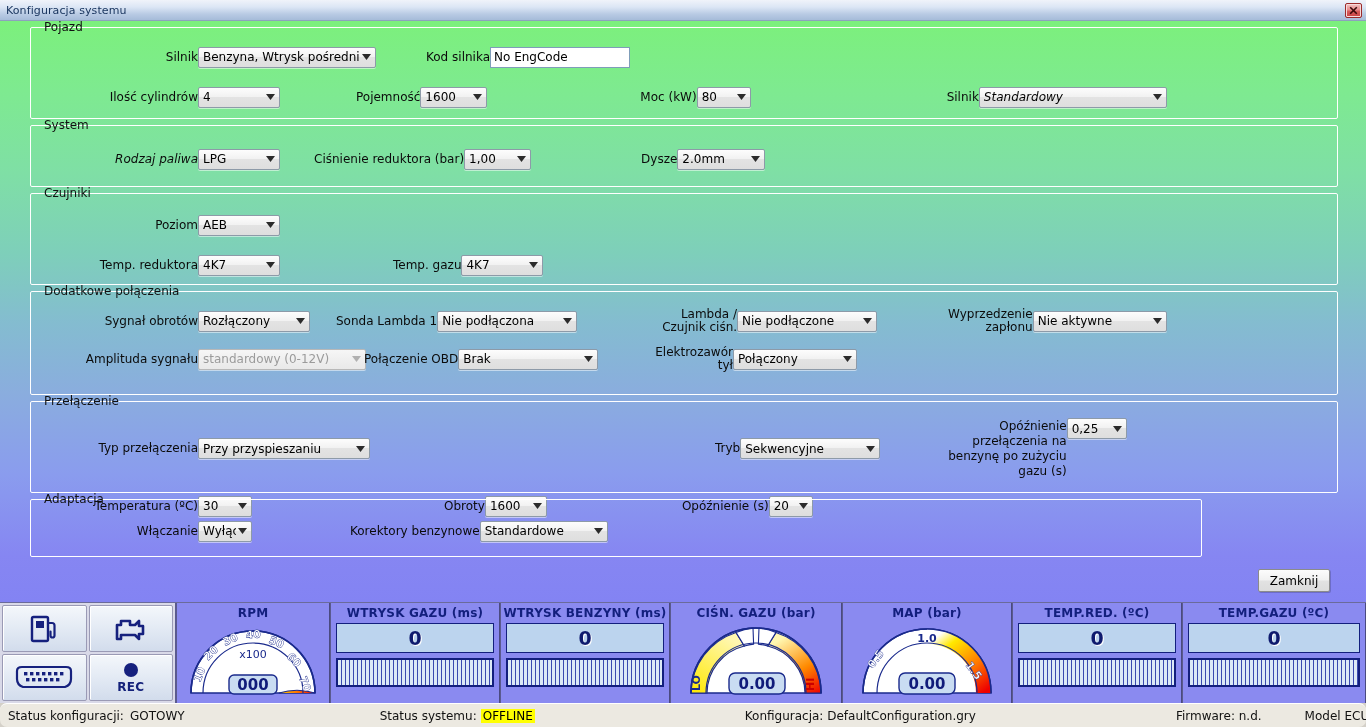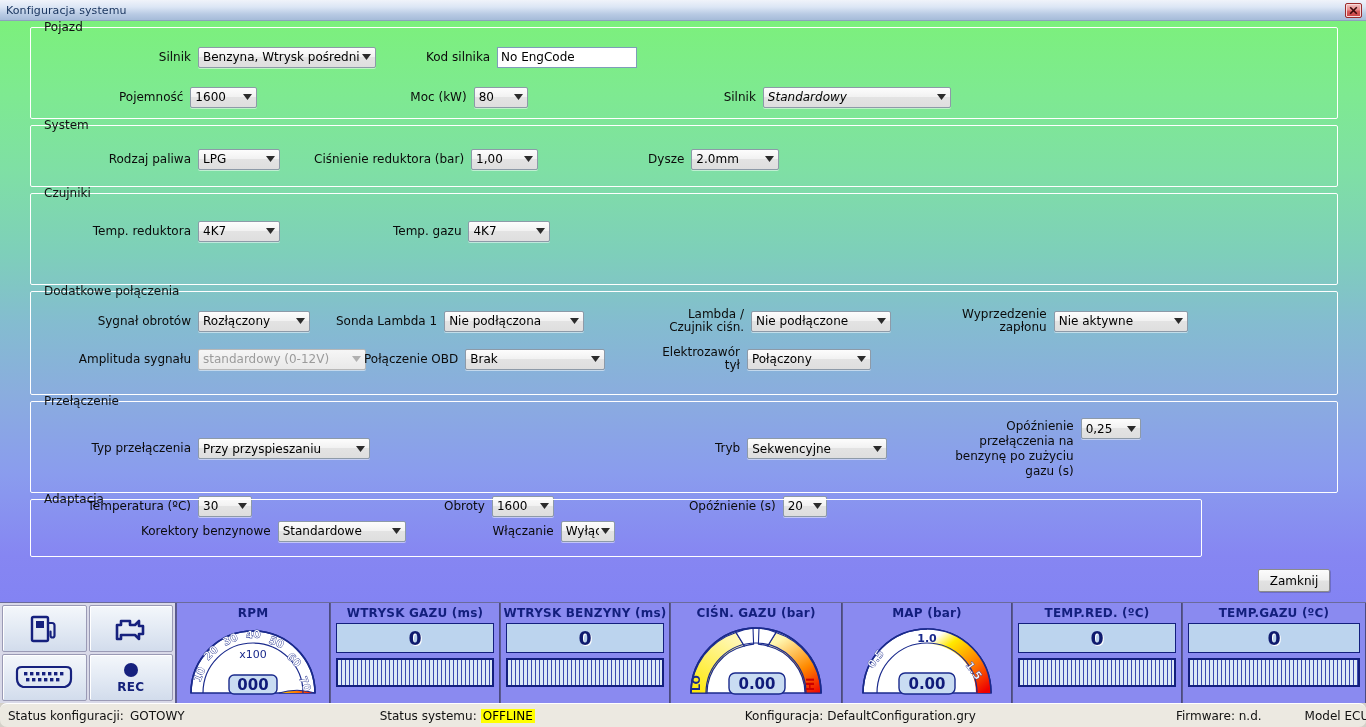--- a/index.html
+++ b/index.html
@@ -96,21 +96,20 @@
     margin: 4px 0;
   }
   .field {
     display: flex;
     align-items: center;
   }
   .lbl {
     font-size: 12px;
     color: #0b0b0b;
     text-align: right;
-    padding-right: 7px;
     line-height: 13px;
     white-space: pre-line;
   }
 
   
   .combo {
     height: 21px;
     border: 1px solid #8d9aa8;
     border-radius: 2px;
     background: linear-gradient(to bottom, #fdfdfd 0%, #f2f2f2 45%, #e3e3e3 50%, #dedede 100%);
@@ -301,20 +300,31 @@
           </span>
         </div>
         <div class="field" style="margin-left:50px;">
           <span class="lbl">Kod silnika</span>
           <span class="textinput" style="width:140px;">
             <span>No EngCode</span>
           </span>
         </div>
       </div>
       <div class="row" style="margin-top:14px;">
+        <div class="field">
+          <span class="lbl" style="width:155px;">Ilość cylindrów</span>
+          <span class="combo" style="width:82px;">
+            <span class="cval">4</span>
+            <span class="arrow">
+                <svg width="9" height="6" viewBox="0 0 9 6">
+                  <polygon points="0,0 9,0 4.5,6" fill="#2b2b2b"></polygon>
+                </svg>
+              </span>
+          </span>
+        </div>
         <div class="field" style="margin-left:76px;">
           <span class="lbl">Pojemność</span>
           <span class="combo" style="width:67px;">
             <span class="cval">1600</span>
             <span class="arrow">
                 <svg width="9" height="6" viewBox="0 0 9 6">
                   <polygon points="0,0 9,0 4.5,6" fill="#2b2b2b"></polygon>
                 </svg>
               </span>
           </span>
@@ -341,21 +351,21 @@
               </span>
           </span>
         </div>
       </div>
     </div>
 
     <div class="group" style="height:62px;">
       <span class="legend">System</span>
       <div class="row" style="margin-top:10px;">
         <div class="field">
-          <span class="lbl" style="width:155px;">Rodzaj paliwa</span>
+          <span class="lbl" style="width:155px;font-style:italic;">Rodzaj paliwa</span>
           <span class="combo" style="width:82px;">
             <span class="cval">LPG</span>
             <span class="arrow">
                 <svg width="9" height="6" viewBox="0 0 9 6">
                   <polygon points="0,0 9,0 4.5,6" fill="#2b2b2b"></polygon>
                 </svg>
               </span>
           </span>
         </div>
         <div class="field" style="margin-left:34px;">
@@ -378,20 +388,33 @@
                   <polygon points="0,0 9,0 4.5,6" fill="#2b2b2b"></polygon>
                 </svg>
               </span>
           </span>
         </div>
       </div>
     </div>
 
     <div class="group" style="height:92px;">
       <span class="legend">Czujniki</span>
+      <div class="row" style="margin-top:8px;">
+        <div class="field">
+          <span class="lbl" style="width:155px;">Poziom</span>
+          <span class="combo" style="width:82px;">
+            <span class="cval">AEB</span>
+            <span class="arrow">
+                <svg width="9" height="6" viewBox="0 0 9 6">
+                  <polygon points="0,0 9,0 4.5,6" fill="#2b2b2b"></polygon>
+                </svg>
+              </span>
+          </span>
+        </div>
+      </div>
       <div class="row" style="margin-top:14px;">
         <div class="field">
           <span class="lbl" style="width:155px;">Temp. reduktora</span>
           <span class="combo" style="width:82px;">
             <span class="cval">4K7</span>
             <span class="arrow">
                 <svg width="9" height="6" viewBox="0 0 9 6">
                   <polygon points="0,0 9,0 4.5,6" fill="#2b2b2b"></polygon>
                 </svg>
               </span>
@@ -572,35 +595,35 @@
                 </svg>
               </span>
           </span>
         </div>
       </div>
     </div>
 
     <div class="group" style="height:58px; width:1172px;">
       <span class="legend">Adaptacja</span>
       <div class="row" style="margin-top:8px;">
+        <div class="field">
+          <span class="lbl" style="width:155px;">Włączanie</span>
+          <span class="combo" style="width:54px;">
+            <span class="cval">Wyłąc</span>
+            <span class="arrow">
+                <svg width="9" height="6" viewBox="0 0 9 6">
+                  <polygon points="0,0 9,0 4.5,6" fill="#2b2b2b"></polygon>
+                </svg>
+              </span>
+          </span>
+        </div>
         <div class="field" style="margin-left:98px;">
           <span class="lbl">Korektory benzynowe</span>
           <span class="combo" style="width:128px;">
             <span class="cval">Standardowe</span>
-            <span class="arrow">
-                <svg width="9" height="6" viewBox="0 0 9 6">
-                  <polygon points="0,0 9,0 4.5,6" fill="#2b2b2b"></polygon>
-                </svg>
-              </span>
-          </span>
-        </div>
-        <div class="field">
-          <span class="lbl" style="width:155px;">Włączanie</span>
-          <span class="combo" style="width:54px;">
-            <span class="cval">Wyłąc</span>
             <span class="arrow">
                 <svg width="9" height="6" viewBox="0 0 9 6">
                   <polygon points="0,0 9,0 4.5,6" fill="#2b2b2b"></polygon>
                 </svg>
               </span>
           </span>
         </div>
       </div>
     </div>
 

